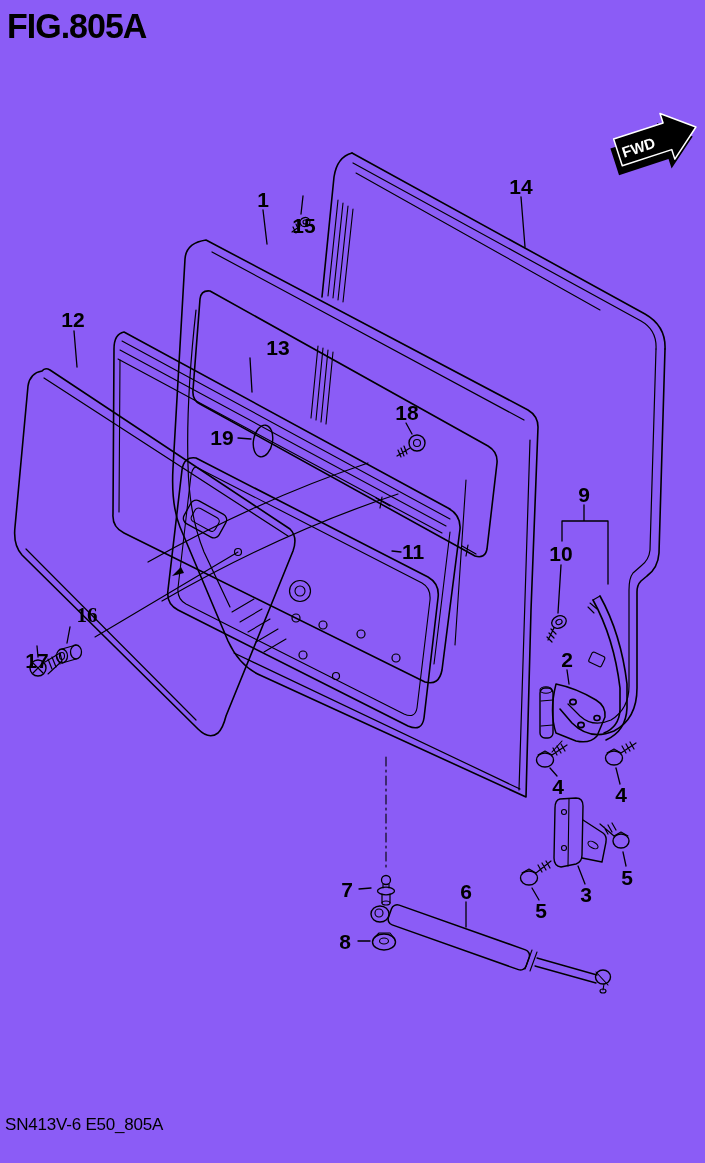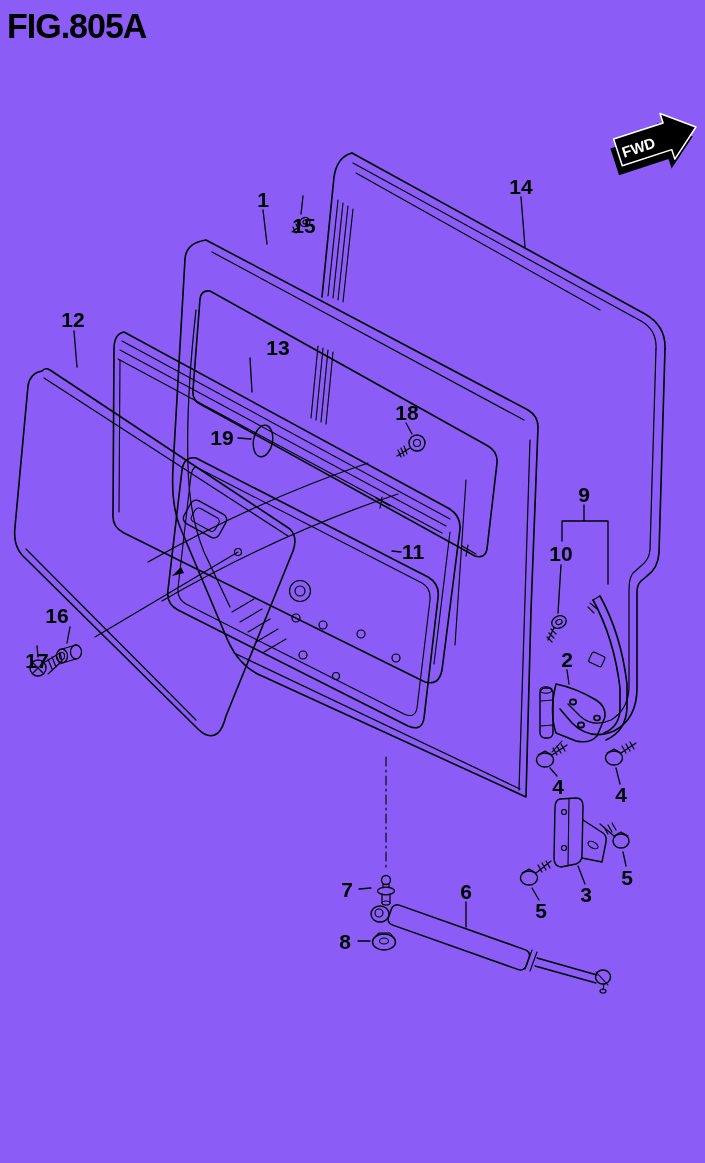--- a/index.html
+++ b/index.html
@@ -230,28 +230,29 @@
       <div class="callout" style="left: 304px; top: 185px; margin-top: 40px;">15</div>
       <div class="callout" style="left: 521px; top: 186px;">14</div>
       <div class="callout" style="left: 73px; top: 319px;">12</div>
       <div class="callout" style="left: 250px; top: 347px; margin-left: 28px;">13</div>
       <div class="callout" style="left: 407px; top: 412px;">18</div>
       <div class="callout" style="left: 222px; top: 437px;">19</div>
       <div class="callout" style="left: 584px; top: 494px;">9</div>
       <div class="callout" style="left: 561px; top: 553px;">10</div>
       <div class="callout" style="left: 413px; top: 551px;">11</div>
       <div class="callout" style="left: 567px; top: 659px;">2</div>
-      <div class="callout" style="left: 57px; top: 615px;">16</div>
+      <div class="callout" style="left: 87px; top: 615px; font-family: Liberation Serif, serif;">16</div>
       <div class="callout" style="left: 37px; top: 660px;">17</div>
       <div class="callout" style="left: 558px; top: 786px;">4</div>
       <div class="callout" style="left: 621px; top: 794px;">4</div>
       <div class="callout" style="left: 586px; top: 894px;">3</div>
       <div class="callout" style="left: 541px; top: 910px;">5</div>
       <div class="callout" style="left: 627px; top: 877px;">5</div>
       <div class="callout" style="left: 466px; top: 891px;">6</div>
       <div class="callout" style="left: 347px; top: 889px;">7</div>
       <div class="callout" style="left: 345px; top: 941px;">8</div>
     </div>
 
   <div id="footer">
+    <div>SN413V-6 E50_805A</div>
   </div>
 
 </div>
 
 </body></html>

